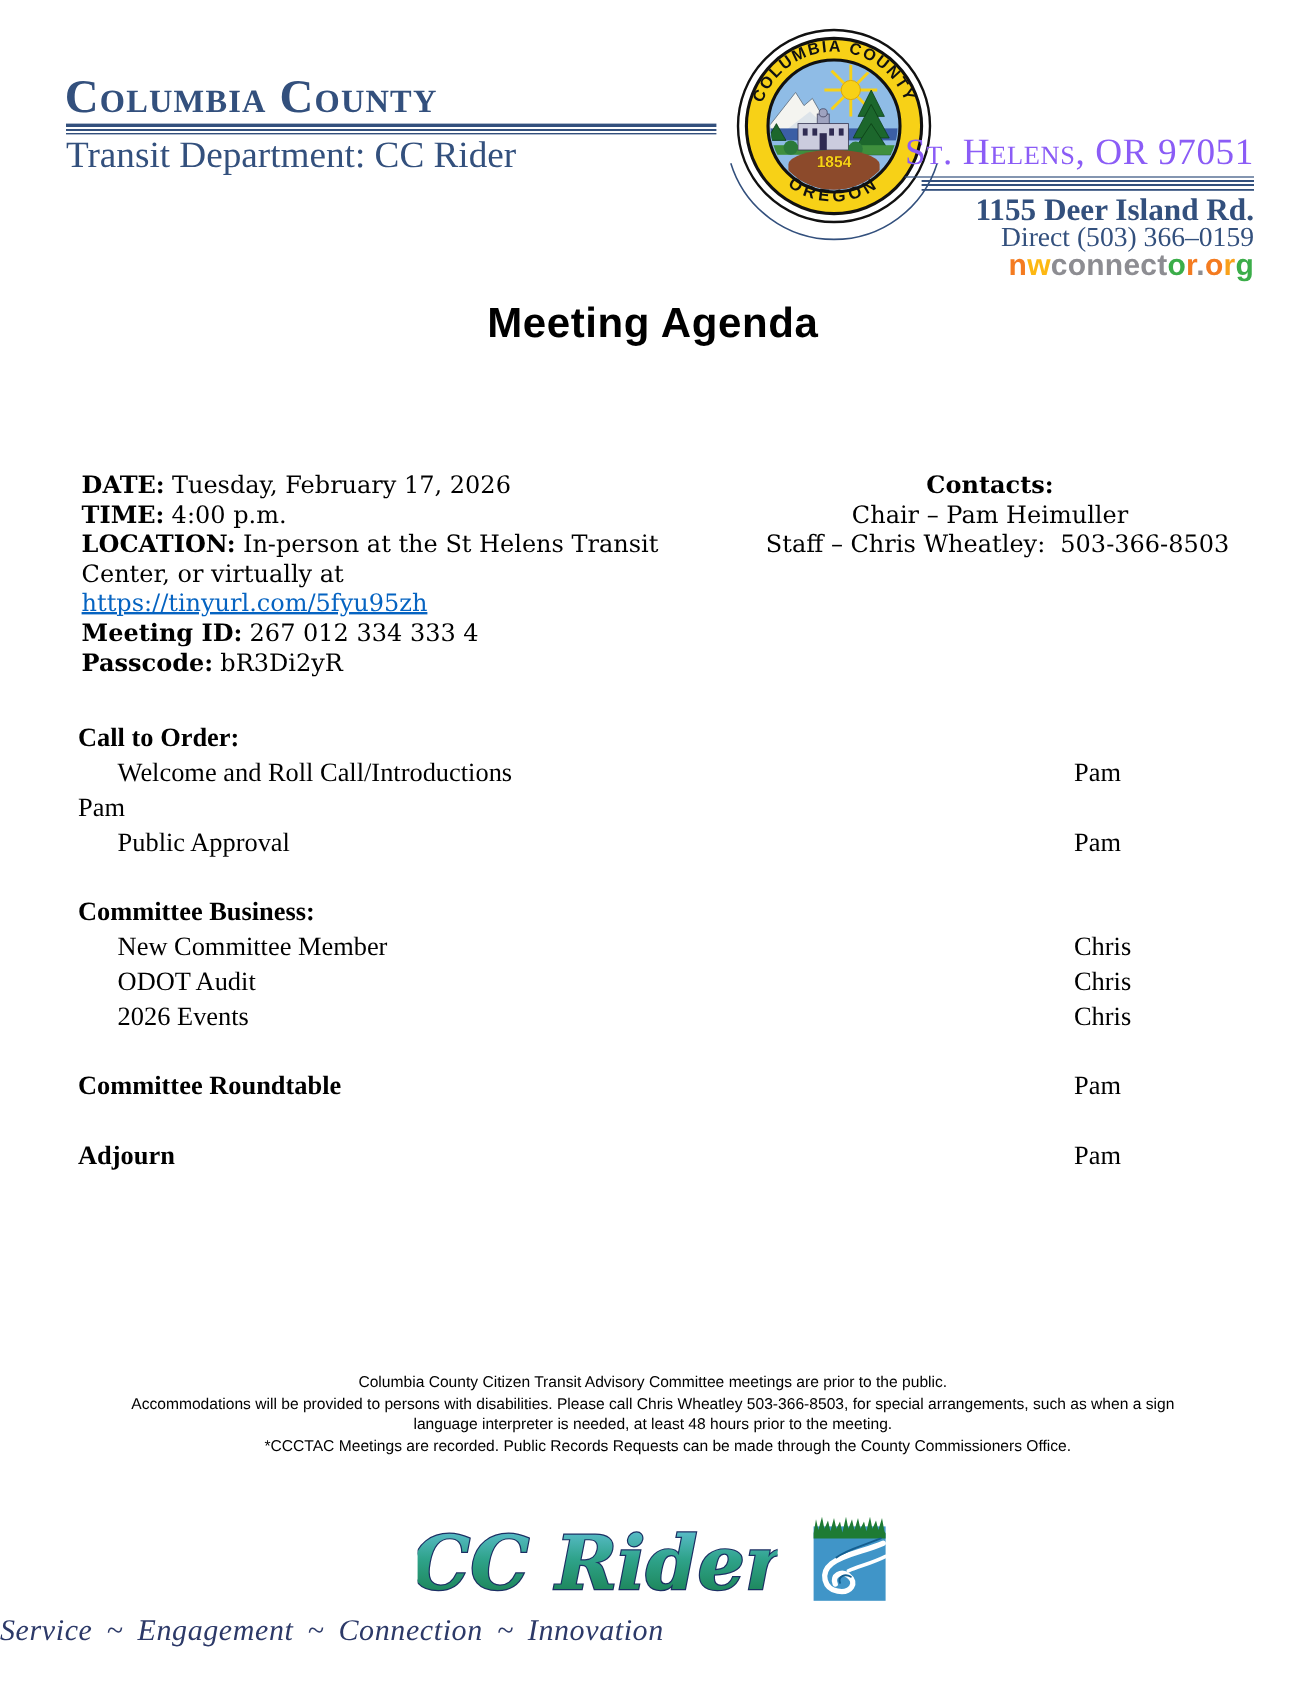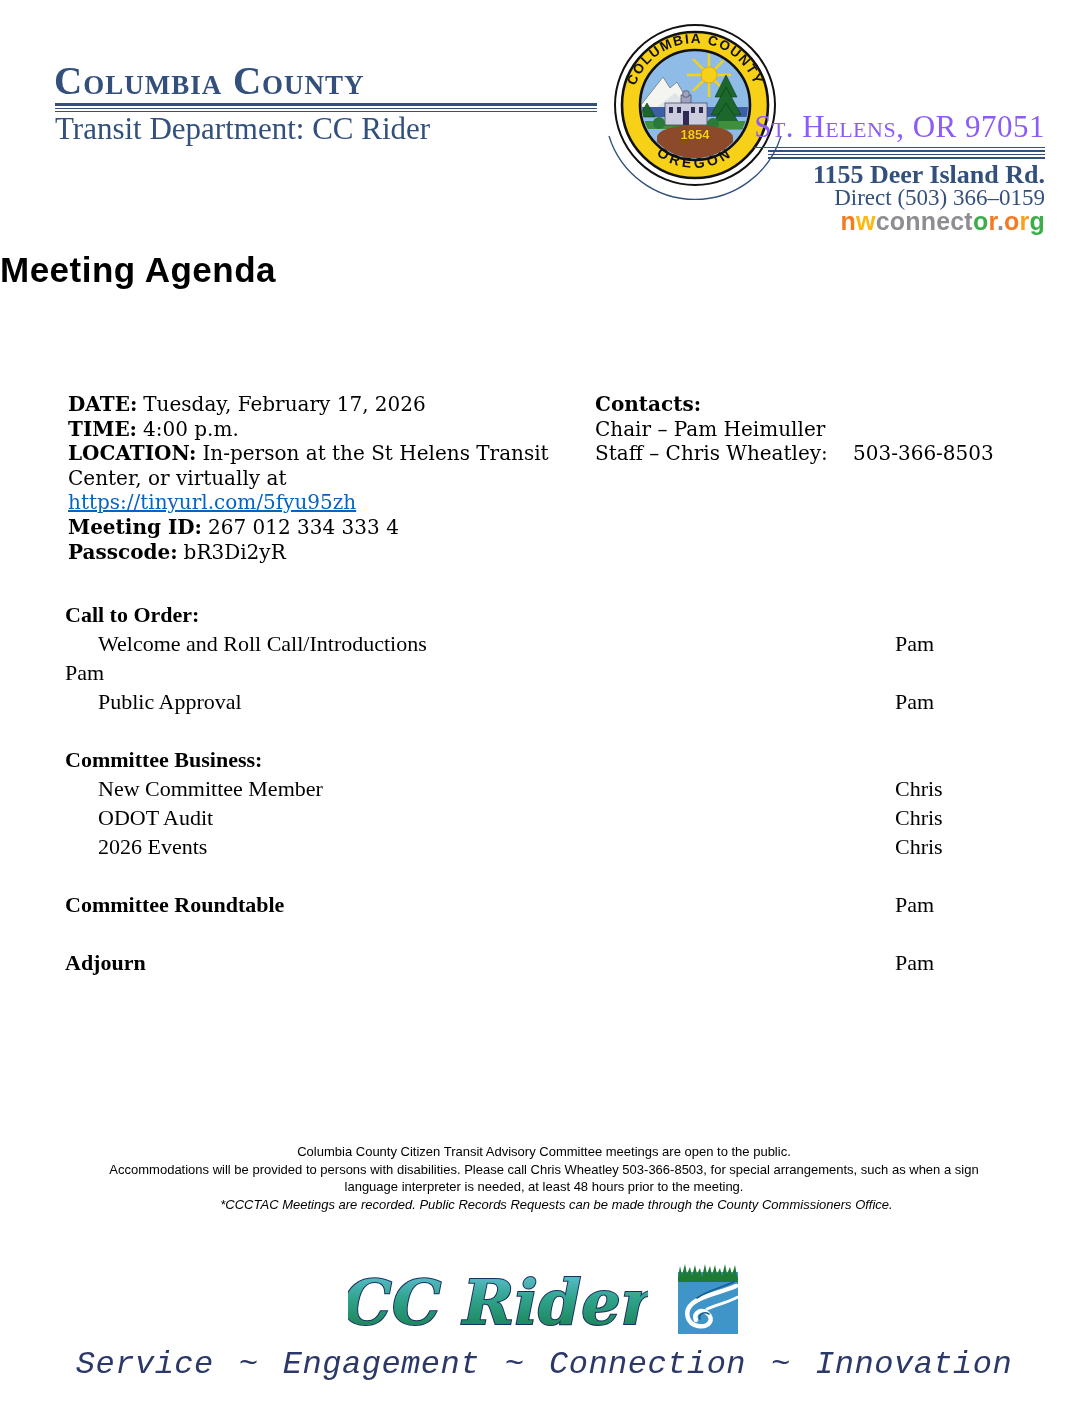--- a/index.html
+++ b/index.html
@@ -21,52 +21,52 @@
       background:linear-gradient(#33507D 0 1.6px,transparent 1.6px 3.6px,#33507D 3.6px 5.2px,
                  transparent 5.2px 7.2px,#33507D 7.2px 8.8px,transparent 8.8px);}
   .addr{right:43px;top:160px;font-size:26px;color:#33507D;font-weight:bold;}
   .phone{right:43px;top:185px;font-size:23px;color:#33507D;}
   .website{right:43px;top:207px;font-size:25px;font-weight:bold;
            font-family:"Liberation Sans",sans-serif;letter-spacing:0.2px;text-decoration:none;}
 
   .seal-svg{left:595px;top:11px;}
 
   
-  .doc-title{left:0;top:250px;width:100%;font-family:"Liberation Sans",sans-serif;
+  .doc-title{left:0;top:250px;width:100%;text-align:center;font-family:"Liberation Sans",sans-serif;
              font-weight:bold;font-size:35px;letter-spacing:0.5px;}
 
   
   .info-left{left:68px;top:392px;width:540px;font-family:"DejaVu Serif",serif;
              font-size:20px;line-height:24.6px;}
   .info-left .lbl{font-weight:bold;margin-right:6px;}
   .meet-link{color:#0563C1;text-decoration:underline;cursor:pointer;}
   .contacts{left:595px;top:392px;width:460px;font-family:"DejaVu Serif",serif;
-            font-size:20px;line-height:24.6px;}
+            font-size:20px;line-height:24.6px;text-align:center;}
   .contacts .lbl{font-weight:bold;}
   .staff-label{display:inline-block;width:258px;}
 
   
   .agenda{left:65px;top:600px;width:960px;font-size:22px;}
   .a-row{display:flex;height:29px;line-height:29px;}
   .a-left{width:830px;}
   .a-heading{font-weight:bold;}
   .a-item{padding-left:33px;width:797px;}
   .a-who{width:120px;}
   .a-spacer{height:29px;}
 
   
   .footer{left:0;top:1143px;width:100%;text-align:center;
           font-family:"Liberation Sans",sans-serif;font-size:13px;line-height:17.6px;color:#000;}
-  .f-line.italic{font-style:italic;padding-left:25px;}
+  .f-line.italic{padding-left:25px;}
 
   
   .logo-row{left:0;top:1262px;width:100%;display:flex;justify-content:center;
             align-items:flex-start;gap:28px;}
-  .tagline{left:0;top:1346px;width:100%;text-align:center;font-family:Liberation Mono, monospace;
-           font-style:italic;font-size:32px;color:#2C3968;letter-spacing:0.5px;word-spacing:5px;}
+  .tagline{left:0;top:1346px;width:100%;font-family:Liberation Serif, serif;
+           font-style:italic;font-size:25px;color:#2C3968;letter-spacing:0.5px;word-spacing:5px;}
 </style>
 </head>
 <body>
 
 <div class="abs org-name">Columbia County</div>
 <div class="abs rule-left"></div>
 <div class="abs dept">Transit Department: CC Rider</div>
 
 <svg class="abs seal-svg" width="200" height="200" viewBox="0 0 200 200">
   <defs>
@@ -205,21 +205,21 @@
       <div class="a-who">Pam</div>
     </div>
     <div class="a-spacer"></div>
     <div class="a-row">
       <div class="a-left a-heading">Adjourn</div>
       <div class="a-who">Pam</div>
     </div>
   </div>
 
 <div class="abs footer">
-    <div class="f-line">Columbia County Citizen Transit Advisory Committee meetings are open to the public.</div>
+    <div class="f-line">Columbia County Citizen Transit Advisory Committee meetings are prior to the public.</div>
     <div class="f-line">Accommodations will be provided to persons with disabilities. Please call Chris Wheatley 503-366-8503, for special arrangements, such as when a sign</div>
     <div class="f-line">language interpreter is needed, at least 48 hours prior to the meeting.</div>
     <div class="f-line italic">*CCCTAC Meetings are recorded. Public Records Requests can be made through the County Commissioners Office.</div>
   </div>
 
 <div class="abs logo-row">
   <svg width="300" height="82" viewBox="0 0 300 82">
     <defs>
       <linearGradient id="ccg" x1="0" y1="0" x2="0" y2="1">
         <stop offset="0" stop-color="#6BC6E3"></stop>

